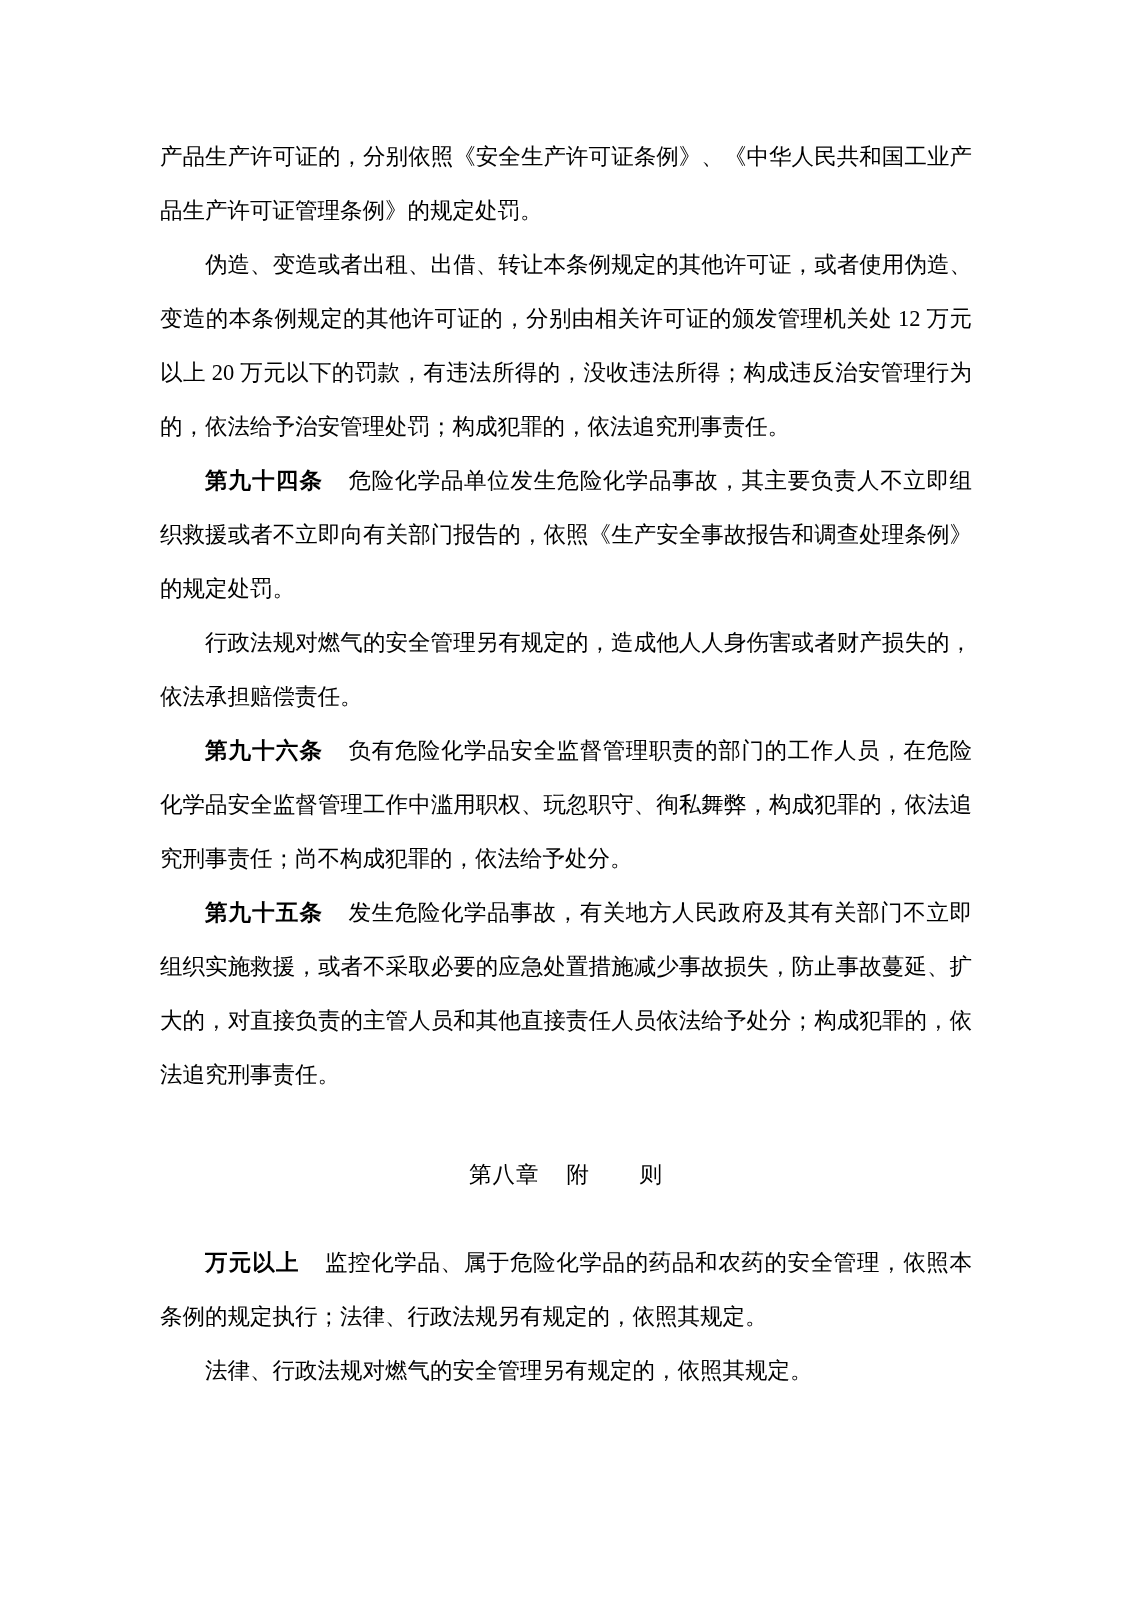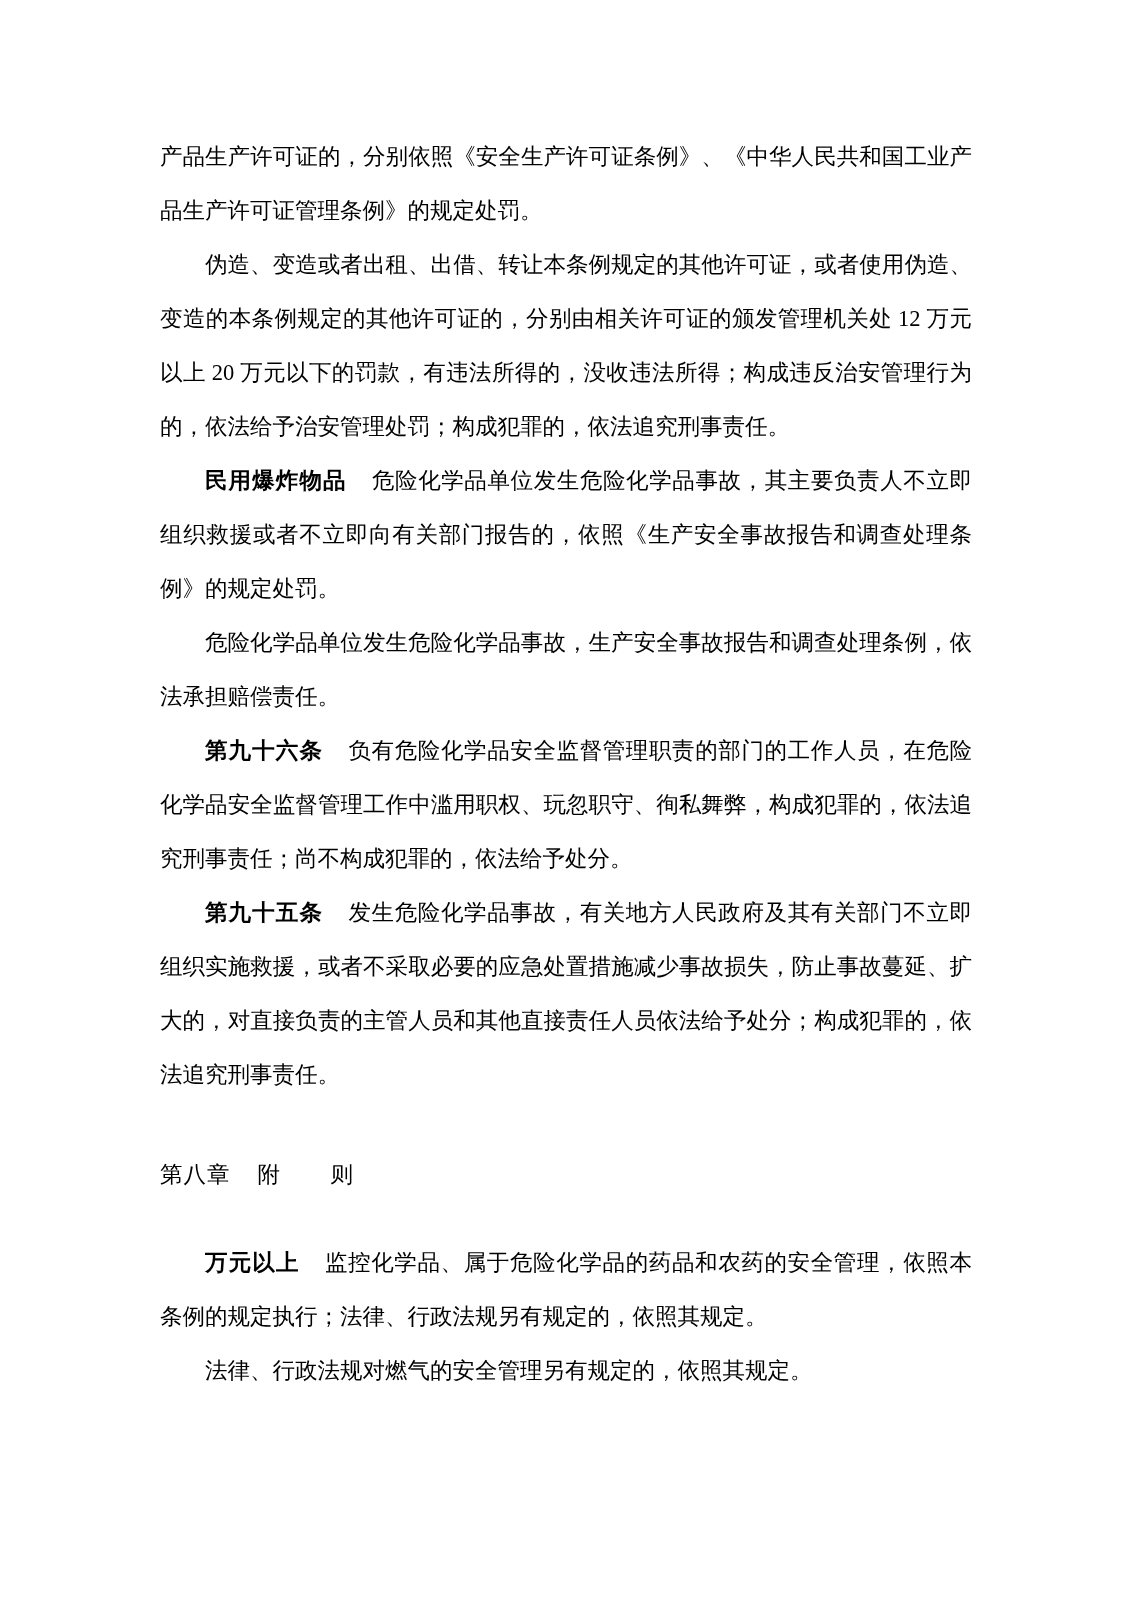--- a/index.html
+++ b/index.html
@@ -41,21 +41,21 @@
   }
   .art-label {
     font-weight: bold;
     letter-spacing: 0.5px;
   }
   .art-gap {
     display: inline-block;
     width: 1.1em;
   }
   .chapter-heading {
-    text-align: left;
+    text-align: center;
     text-indent: 0;
     margin-top: 46px;
     margin-bottom: 34px;
     letter-spacing: 1px;
   }
   .chapter-heading .ch-gap {
     display: inline-block;
     width: 1.2em;
   }
   .chapter-heading .ch-gap-wide {
@@ -66,23 +66,23 @@
 </head>
 <body>
 
 <div class="page">
   <div class="doc-body">
 
     <p class="para no-indent">产品生产许可证的，分别依照《安全生产许可证条例》、《中华人民共和国工业产品生产许可证管理条例》的规定处罚。</p>
 
     <p class="para">伪造、变造或者出租、出借、转让本条例规定的其他许可证，或者使用伪造、变造的本条例规定的其他许可证的，分别由相关许可证的颁发管理机关处 12 万元以上 20 万元以下的罚款，有违法所得的，没收违法所得；构成违反治安管理行为的，依法给予治安管理处罚；构成犯罪的，依法追究刑事责任。</p>
 
-    <p class="para"><span class="art-label">民用爆炸物品</span><span class="art-gap"></span><span>危险化学品单位发生危险化学品事故，其主要负责人不立即组织救援或者不立即向有关部门报告的，依照《生产安全事故报告和调查处理条例》的规定处罚。</span></p>
+    <p class="para"><span class="art-label">第九十四条</span><span class="art-gap"></span><span>危险化学品单位发生危险化学品事故，其主要负责人不立即组织救援或者不立即向有关部门报告的，依照《生产安全事故报告和调查处理条例》的规定处罚。</span></p>
 
-    <p class="para">危险化学品单位发生危险化学品事故，生产安全事故报告和调查处理条例，依法承担赔偿责任。</p>
+    <p class="para">行政法规对燃气的安全管理另有规定的，造成他人人身伤害或者财产损失的，依法承担赔偿责任。</p>
 
     <p class="para"><span class="art-label">第九十六条</span><span class="art-gap"></span><span>负有危险化学品安全监督管理职责的部门的工作人员，在危险化学品安全监督管理工作中滥用职权、玩忽职守、徇私舞弊，构成犯罪的，依法追究刑事责任；尚不构成犯罪的，依法给予处分。</span></p>
 
     <p class="para"><span class="art-label">第九十五条</span><span class="art-gap"></span><span>发生危险化学品事故，有关地方人民政府及其有关部门不立即组织实施救援，或者不采取必要的应急处置措施减少事故损失，防止事故蔓延、扩大的，对直接负责的主管人员和其他直接责任人员依法给予处分；构成犯罪的，依法追究刑事责任。</span></p>
 
     <p class="para chapter-heading"><span>第八章</span><span class="ch-gap"></span><span>附</span><span class="ch-gap-wide"></span><span>则</span></p>
 
     <p class="para"><span class="art-label">万元以上</span><span class="art-gap"></span><span>监控化学品、属于危险化学品的药品和农药的安全管理，依照本条例的规定执行；法律、行政法规另有规定的，依照其规定。</span></p>
 
 

